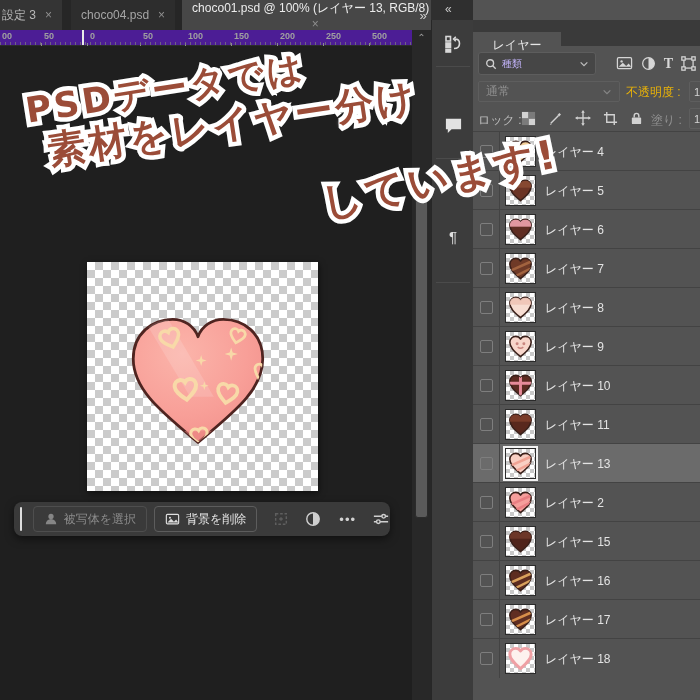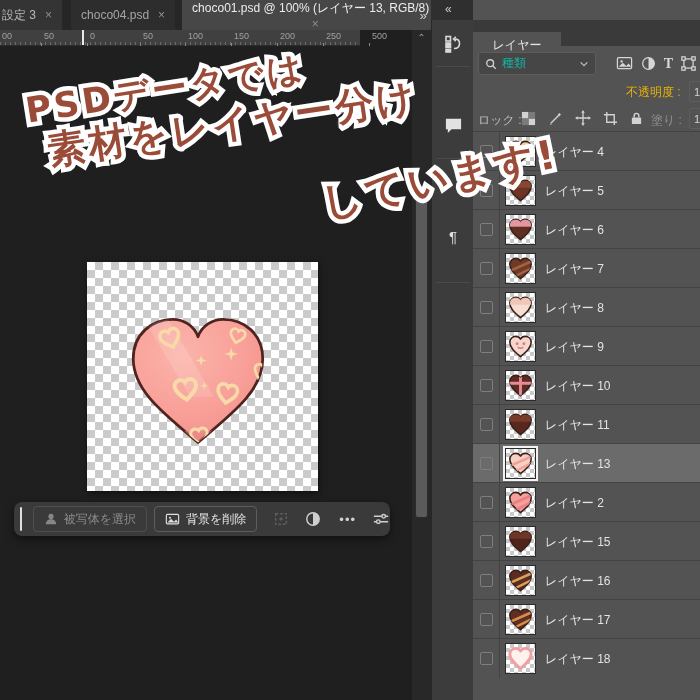--- a/index.html
+++ b/index.html
@@ -10,21 +10,21 @@
   
   .tabbar{position:absolute;left:0;top:0;width:437px;height:30px;background:#262626;display:flex;align-items:stretch;}
   .doc-tab{display:flex;align-items:center;padding:0 10px;font-size:12px;white-space:nowrap;color:#a6a6a6;}
   .doc-tab .close{margin-left:9px;color:#8f8f8f;font-size:12px;}
   .doc-tab.t0{background:#343434;margin-left:-14px;padding-left:16px;color:#b9b9b9;}
   .doc-tab.t1{background:#2d2d2d;margin-left:9px;}
   .doc-tab.active{background:#474747;color:#ececec;margin-left:7px;flex-direction:column;}
   .tab-overflow{position:absolute;left:408px;top:0;width:29px;height:30px;display:flex;align-items:center;justify-content:center;color:#cfcfcf;font-size:13px;letter-spacing:-1px;}
 
   
-  .ruler{position:absolute;left:0;top:30px;width:360px;height:16px;background:#404040;border-bottom:1px solid #2c2c2c;}
+  .ruler{position:absolute;left:0;top:30px;width:412px;height:16px;background:#4c1d95;border-bottom:1px solid #2c2c2c;font-weight:bold;}
   .ruler::after{content:"";position:absolute;left:0;bottom:0;width:100%;height:3px;
      background:repeating-linear-gradient(90deg,#7a7a7a 0 1px,transparent 1px 5px);opacity:.75;}
   .ruler-num{position:absolute;top:1px;font-size:9px;color:#a0a0a0;}
   .ruler-num::after{content:"";position:absolute;left:-3px;top:12px;width:1px;height:6px;background:#8c8c8c;}
   .ruler-marker{position:absolute;left:82px;top:30px;width:2px;height:15px;background:#e9e9e9;z-index:3;}
 
   
   .pasteboard{position:absolute;left:0;top:46px;width:412px;height:654px;background:#1f1f1f;}
   .canvas{position:absolute;left:87px;top:262px;width:231px;height:229px;
      background:repeating-conic-gradient(#cbcbcb 0% 25%,#ffffff 0% 50%) 0 0/16px 16px;
@@ -43,21 +43,21 @@
   .strip .s-icon{position:absolute;left:0;width:42px;display:flex;justify-content:center;color:#d9d9d9;}
   .strip hr{position:absolute;left:4px;width:34px;border:none;border-top:1px solid #4b4b4b;margin:0;}
 
   .panel{position:absolute;left:473px;top:0;width:227px;height:700px;background:#535353;overflow:hidden;}
   .panel-tabs{position:absolute;left:0;top:20px;width:227px;height:26px;background:#3a3a3a;}
   .panel-tab{position:absolute;left:0;top:12px;width:88px;height:26px;background:#535353;color:#e6e6e6;
      font-size:12px;display:flex;align-items:center;justify-content:center;}
 
   .searchbox{position:absolute;left:5px;top:52px;width:118px;height:23px;background:#464646;
      border:1px solid #5d5d5d;border-radius:3px;display:flex;align-items:center;padding:0 6px;gap:5px;}
-  .searchbox .txt{font-size:12px;color:#14b8a6;flex:1;}
+  .searchbox .txt{font-size:10px;color:#c4b5fd;flex:1;}
   .filters{position:absolute;left:130px;top:52px;width:97px;height:23px;display:flex;align-items:center;gap:8px;justify-content:flex-end;padding-right:4px;}
   .filters svg,.filters .tchar{flex:none;}
   .tchar{font-size:14px;font-weight:bold;color:#d8d8d8;font-family:"Liberation Serif","DejaVu Serif",serif;}
 
   .blendbox{position:absolute;left:5px;top:81px;width:142px;height:21px;border:1px solid #5e5e5e;border-radius:2px;
      display:flex;align-items:center;padding:0 7px;color:#8f8f8f;font-size:12px;}
   .blendbox .chev{margin-left:auto;}
   .op-label{position:absolute;left:153px;top:84px;font-size:12px;color:#eab308;}
   .op-value{position:absolute;left:216px;top:81px;width:34px;height:21px;border:1px solid #5e5e5e;border-radius:2px;
      font-size:11px;color:#d4d4d4;display:flex;align-items:center;padding:0 4px;}
@@ -222,20 +222,26 @@
       <span class="tchar">T</span>
       <svg width="15" height="15" viewBox="0 0 18 18" fill="none" stroke="#d6d6d6" stroke-width="1.5">
         <rect x="3.5" y="3.5" width="11" height="11"></rect>
           <rect x="1" y="1" width="4" height="4" fill="#535353"></rect>
           <rect x="13" y="1" width="4" height="4" fill="#535353"></rect>
           <rect x="1" y="13" width="4" height="4" fill="#535353"></rect>
           <rect x="13" y="13" width="4" height="4" fill="#535353"></rect>
       </svg>
     </div>
 
+    <div class="blendbox">
+      <span>通常</span>
+      <svg class="chev" width="10" height="10" viewBox="0 0 12 12" fill="none" stroke="#868686" stroke-width="1.5">
+          <path d="M2 4l4 4 4-4"></path>
+        </svg>
+    </div>
     <div class="op-label">不透明度 :</div>
     <div class="op-value">100%</div>
 
     <div class="lock-label">ロック :</div>
     <div class="lock-icons">
       <svg width="15" height="15" viewBox="0 0 16 16">
         <rect x="1" y="1" width="7" height="7" fill="#d2d2d2"></rect>
           <rect x="8" y="8" width="7" height="7" fill="#d2d2d2"></rect>
           <rect x="8" y="1" width="7" height="7" fill="#7b7b7b"></rect>
           <rect x="1" y="8" width="7" height="7" fill="#7b7b7b"></rect>

